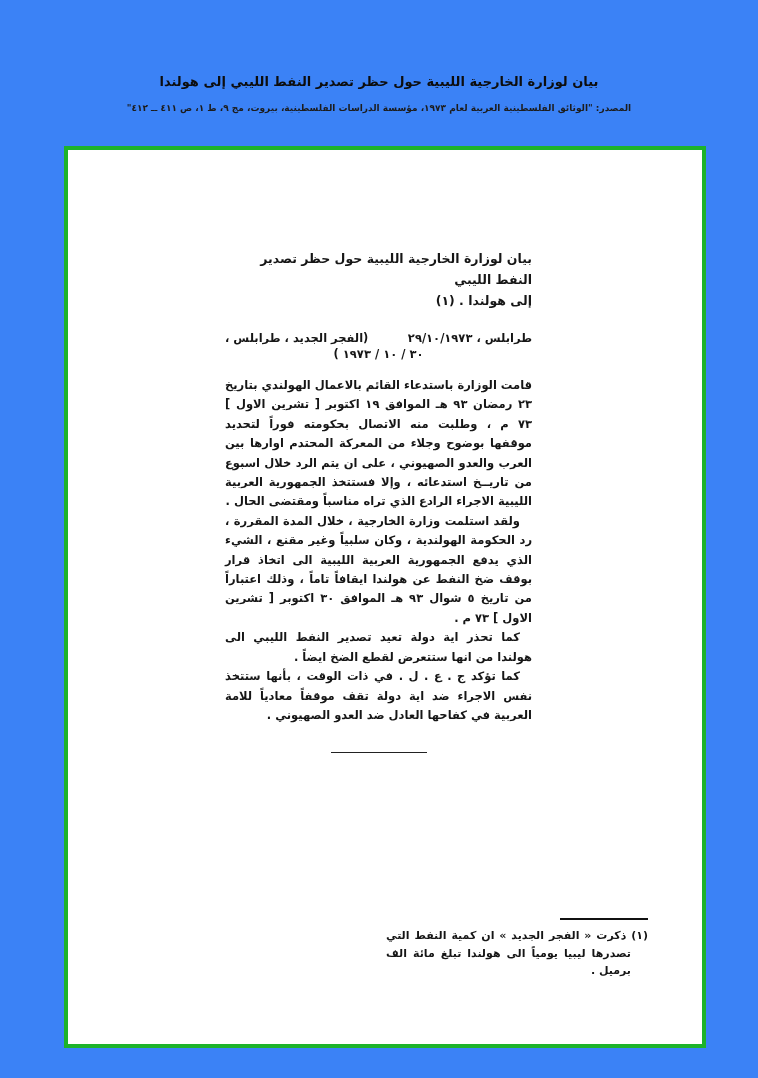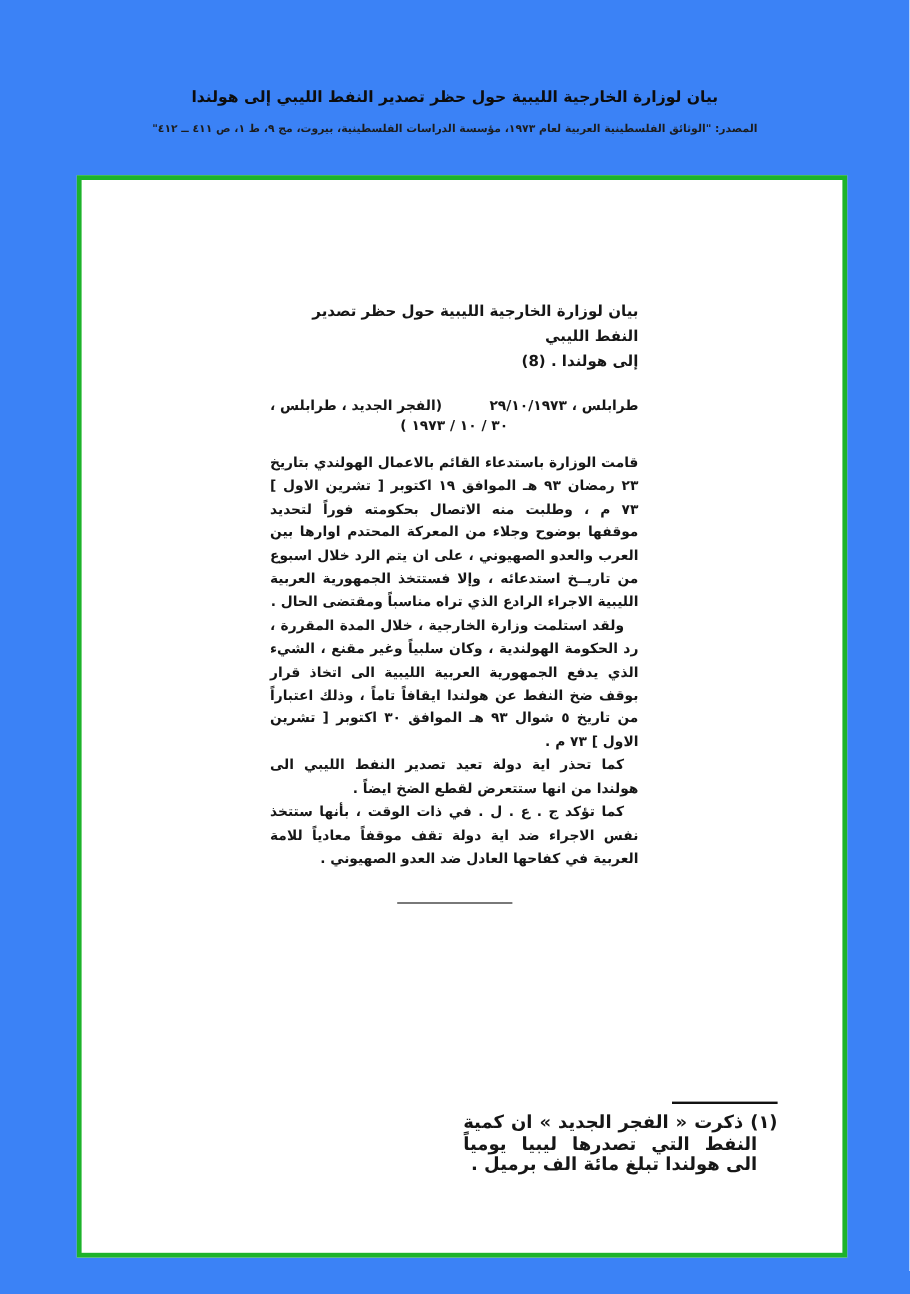--- a/index.html
+++ b/index.html
@@ -58,41 +58,41 @@
 
   
   .footnote-block {
     position:absolute; right:54px; top:768px; width:262px;
     direction:rtl;
   }
   .footnote-rule {
     width:88px; border-top:2px solid #111; margin-bottom:7px;
   }
   .footnote-text {
-    font-size:15px; font-weight:bold; line-height:17.5px;
+    font-size:11px; font-weight:bold; line-height:17.5px;
     text-align:justify; text-align-last:right;
     padding-right:17px; text-indent:-17px; color:#161616;
   }
 </style>
 </head>
 <body>
 
 <div class="page">
 
   <div class="header-title">بيان لوزارة الخارجية الليبية حول حظر تصدير النفط الليبي إلى هولندا</div>
 
   <div class="header-source">المصدر: "الوثائق الفلسطينية العربية لعام ١٩٧٣، مؤسسة الدراسات الفلسطينية، بيروت، مج ٩، ط ١، ص ٤١١ ــ ٤١٢"</div>
 
   <div class="frame" style="border-color: rgb(29, 179, 42);">
 
     <div class="col">
 
       <div class="doc-title">
         <div>بيان لوزارة الخارجية الليبية حول حظر تصدير النفط الليبي</div>
-        <div>إلى هولندا . (8)</div>
+        <div>إلى هولندا . (١)</div>
       </div>
 
       <div class="dateline">
         <div class="dateline-row">
           <span>طرابلس ، ٢٩/١٠/١٩٧٣</span>
           <span>(الفجر الجديد ، طرابلس ،</span>
         </div>
         <div class="dateline-2">٣٠ / ١٠ / ١٩٧٣ )</div>
       </div>
 

